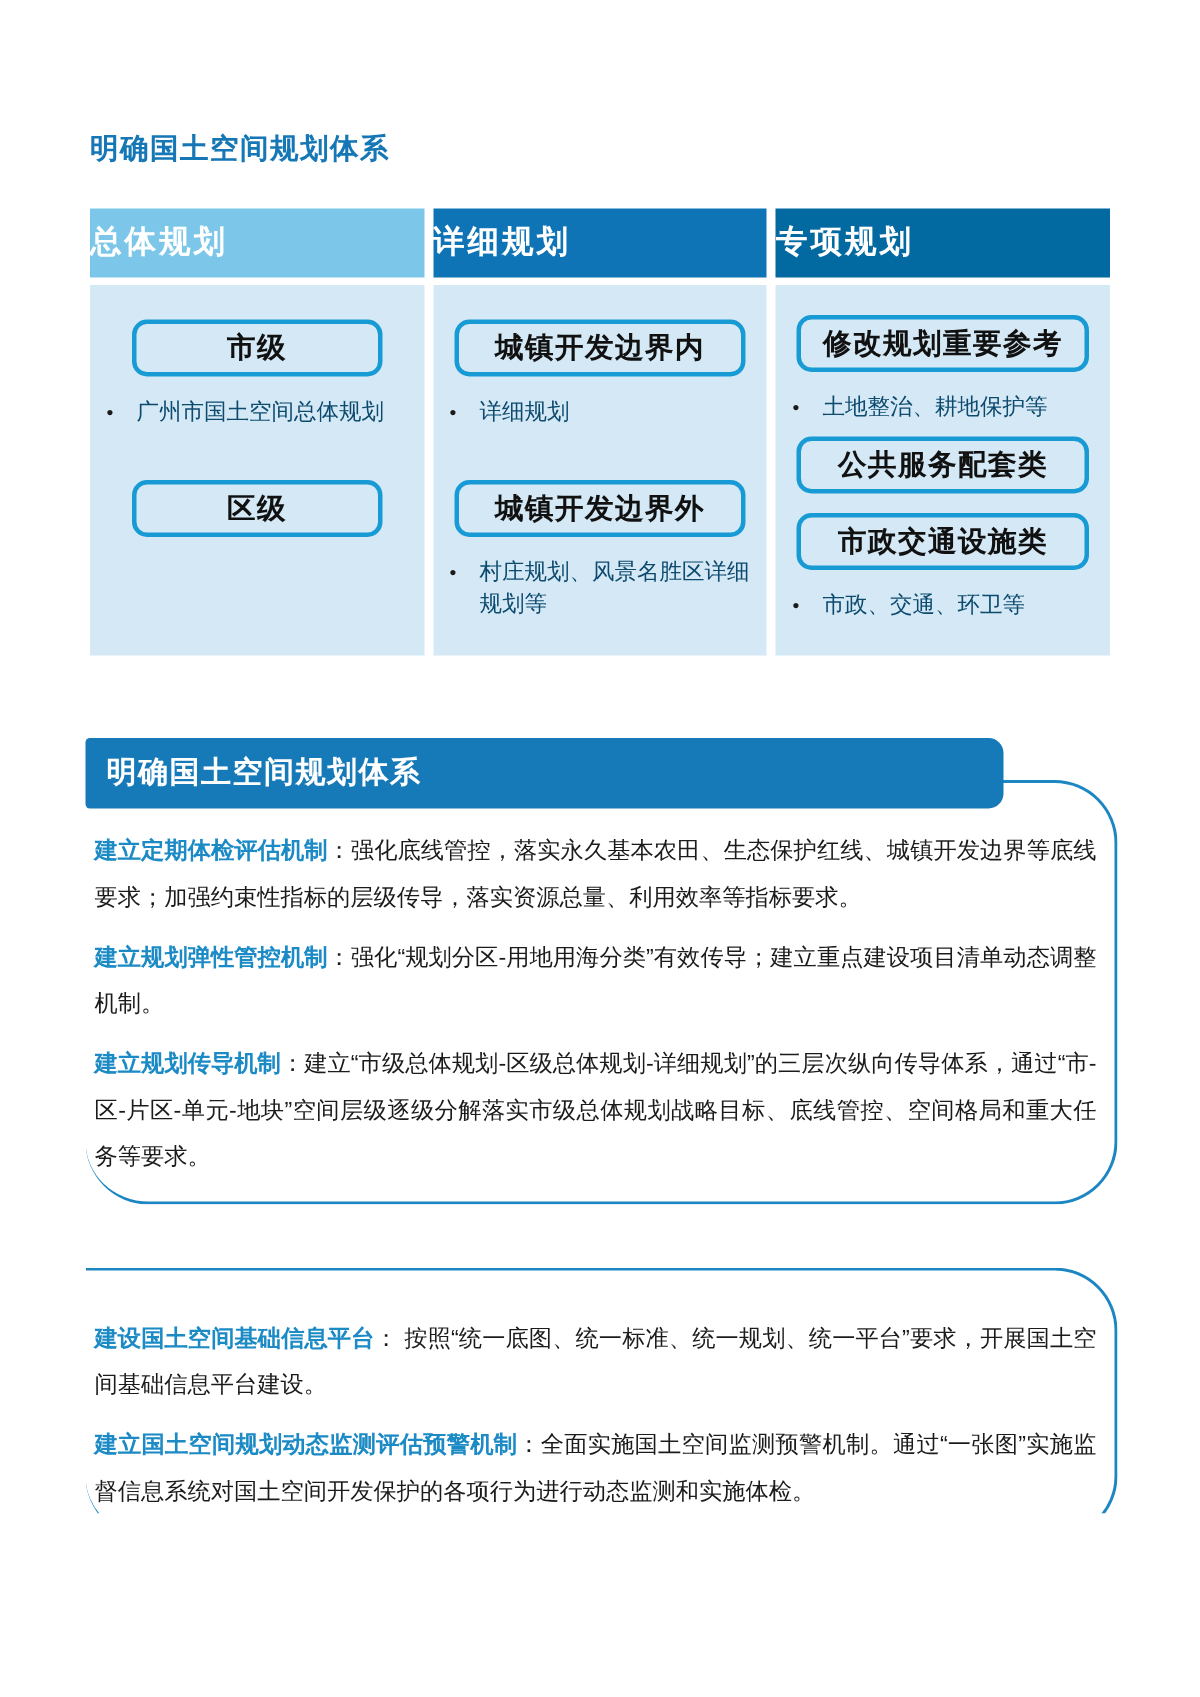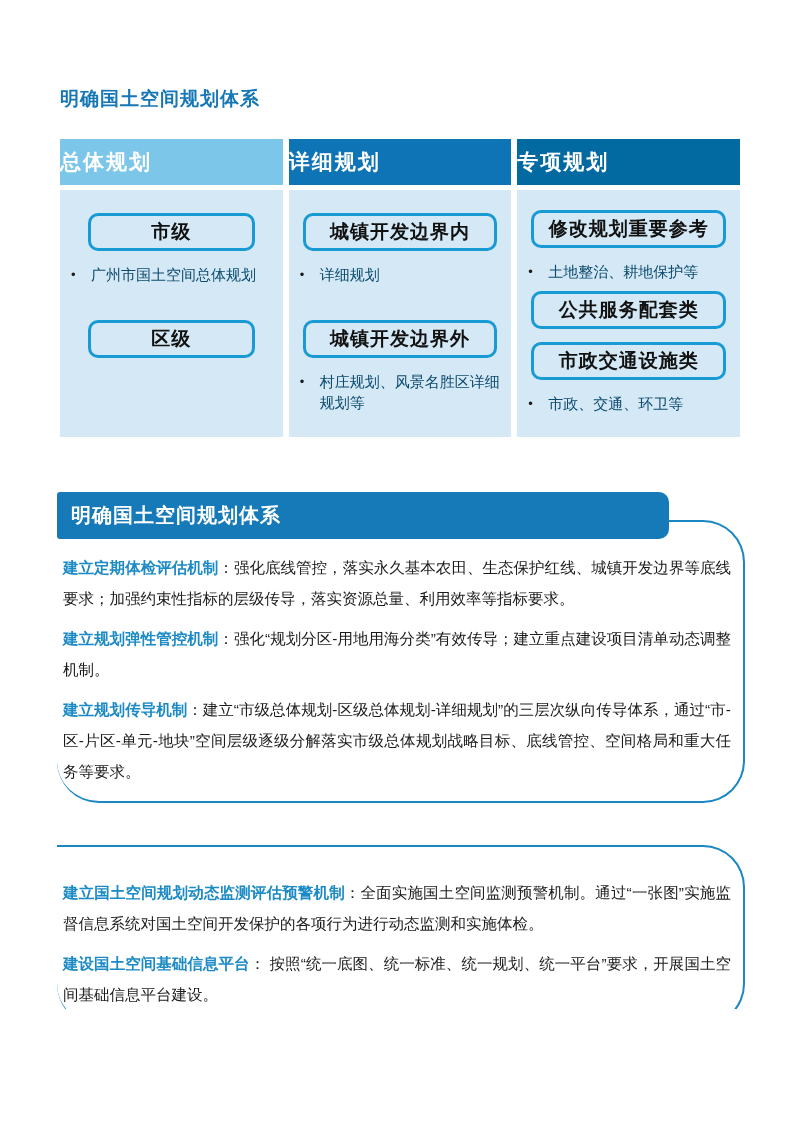--- a/index.html
+++ b/index.html
@@ -181,22 +181,22 @@
     <div class="panel-bar">明确国土空间规划体系</div>
     <div class="panel-body">
       <p><span class="lead">建立定期体检评估机制</span><span>：强化底线管控，落实永久基本农田、生态保护红线、城镇开发边界等底线要求；加强约束性指标的层级传导，落实资源总量、利用效率等指标要求。</span></p>
       <p><span class="lead">建立规划弹性管控机制</span><span>：强化“规划分区-用地用海分类”有效传导；建立重点建设项目清单动态调整机制。</span></p>
       <p><span class="lead">建立规划传导机制</span><span>：建立“市级总体规划-区级总体规划-详细规划”的三层次纵向传导体系，通过“市-区-片区-单元-地块”空间层级逐级分解落实市级总体规划战略目标、底线管控、空间格局和重大任务等要求。</span></p>
     </div>
   </div>
 
   <div class="panel">
     <div class="panel-body">
+      <p><span class="lead">建设国土空间基础信息平台</span><span>： 按照“统一底图、统一标准、统一规划、统一平台”要求，开展国土空间基础信息平台建设。</span></p>
       <p><span class="lead">建立国土空间规划动态监测评估预警机制</span><span>：全面实施国土空间监测预警机制。通过“一张图”实施监督信息系统对国土空间开发保护的各项行为进行动态监测和实施体检。</span></p>
-      <p><span class="lead">建设国土空间基础信息平台</span><span>： 按照“统一底图、统一标准、统一规划、统一平台”要求，开展国土空间基础信息平台建设。</span></p>
     </div>
   </div>
 
   <div class="page-footer">
     <div class="footer-bar"></div>
     <div class="page-num">32</div>
   </div>
 
 </div>
 

